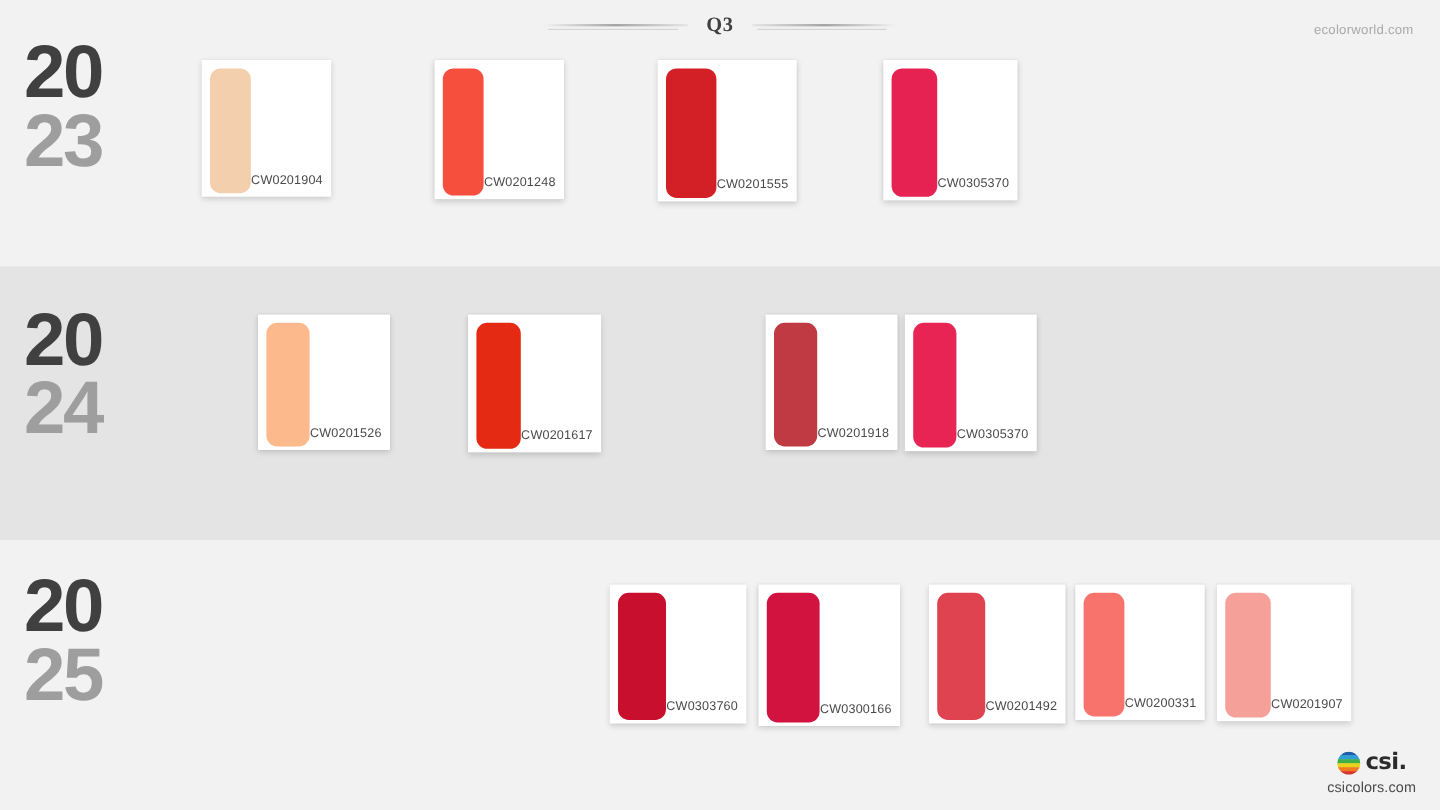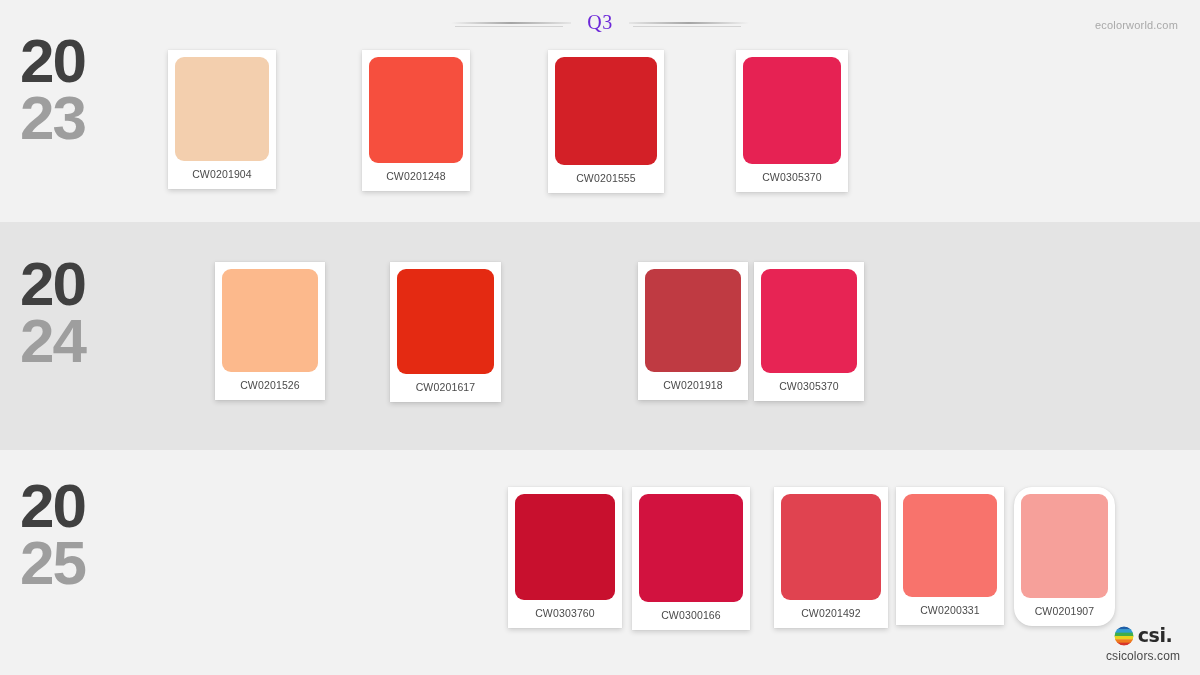--- a/index.html
+++ b/index.html
@@ -53,23 +53,23 @@
     left: 4px; right: 8px;
     top: 4px;
     height: 1px;
     background: rgba(175,175,175,0.45);
   }
   .title-rule.right {
     background: linear-gradient(to left, rgba(160,160,160,0), #a4a4a4, rgba(160,160,160,0.15));
   }
   .page-title {
     font-family: "Liberation Serif", serif;
-    font-weight: normal;
-    font-size: 20px;
-    color: #6d28d9;
+    font-weight: bold;
+    font-size: 17px;
+    color: #404040;
     letter-spacing: 0.5px;
     white-space: nowrap;
   }
   .site-url {
     position: absolute;
     right: 22px;
     top: 19px;
     font-size: 11px;
     color: #a9a9a9;
     letter-spacing: 0.2px;
@@ -104,22 +104,21 @@
   .row-2023 { top: 50px;  left: 168px; }
   .row-2024 { top: 262px; left: 215px; }
   .row-2025 { top: 487px; left: 508px; }
 
   .card {
     background: #ffffff;
     box-shadow: 0 2px 5px rgba(0,0,0,0.16), 0 0 1px rgba(0,0,0,0.10);
     padding: 7px 7px 3px 7px;
     box-sizing: border-box;
     display: flex;
-    flex-direction: column;
-    align-items: center;
+    align-items: flex-end;
   }
   .chip {
     border-radius: 9px;
     width: 100%;
   }
   .card-label {
     font-size: 10.5px;
     color: #4a4a4a;
     letter-spacing: 0.15px;
     text-align: center;
@@ -239,21 +238,21 @@
       <div class="card-label">CW0300166</div>
     </div>
     <div class="card" style="width: 114px; margin-right: 8px;">
       <div class="chip" style="background: rgb(224, 67, 80); height: 106px;"></div>
       <div class="card-label">CW0201492</div>
     </div>
     <div class="card" style="width: 108px; margin-right: 10px;">
       <div class="chip" style="background: rgb(248, 115, 108); height: 103px;"></div>
       <div class="card-label">CW0200331</div>
     </div>
-    <div class="card" style="width: 101px; margin-right: 16px; border-radius: 18px;">
+    <div class="card" style="width: 112px; margin-right: 16px;">
       <div class="chip" style="background: rgb(246, 160, 154); height: 104px;"></div>
       <div class="card-label">CW0201907</div>
     </div>
   </div>
 
 <div class="brand">
   <div class="brand-top">
     <svg class="brand-mark" viewBox="0 0 20 20">
       <defs>
           <clipPath id="cp">

